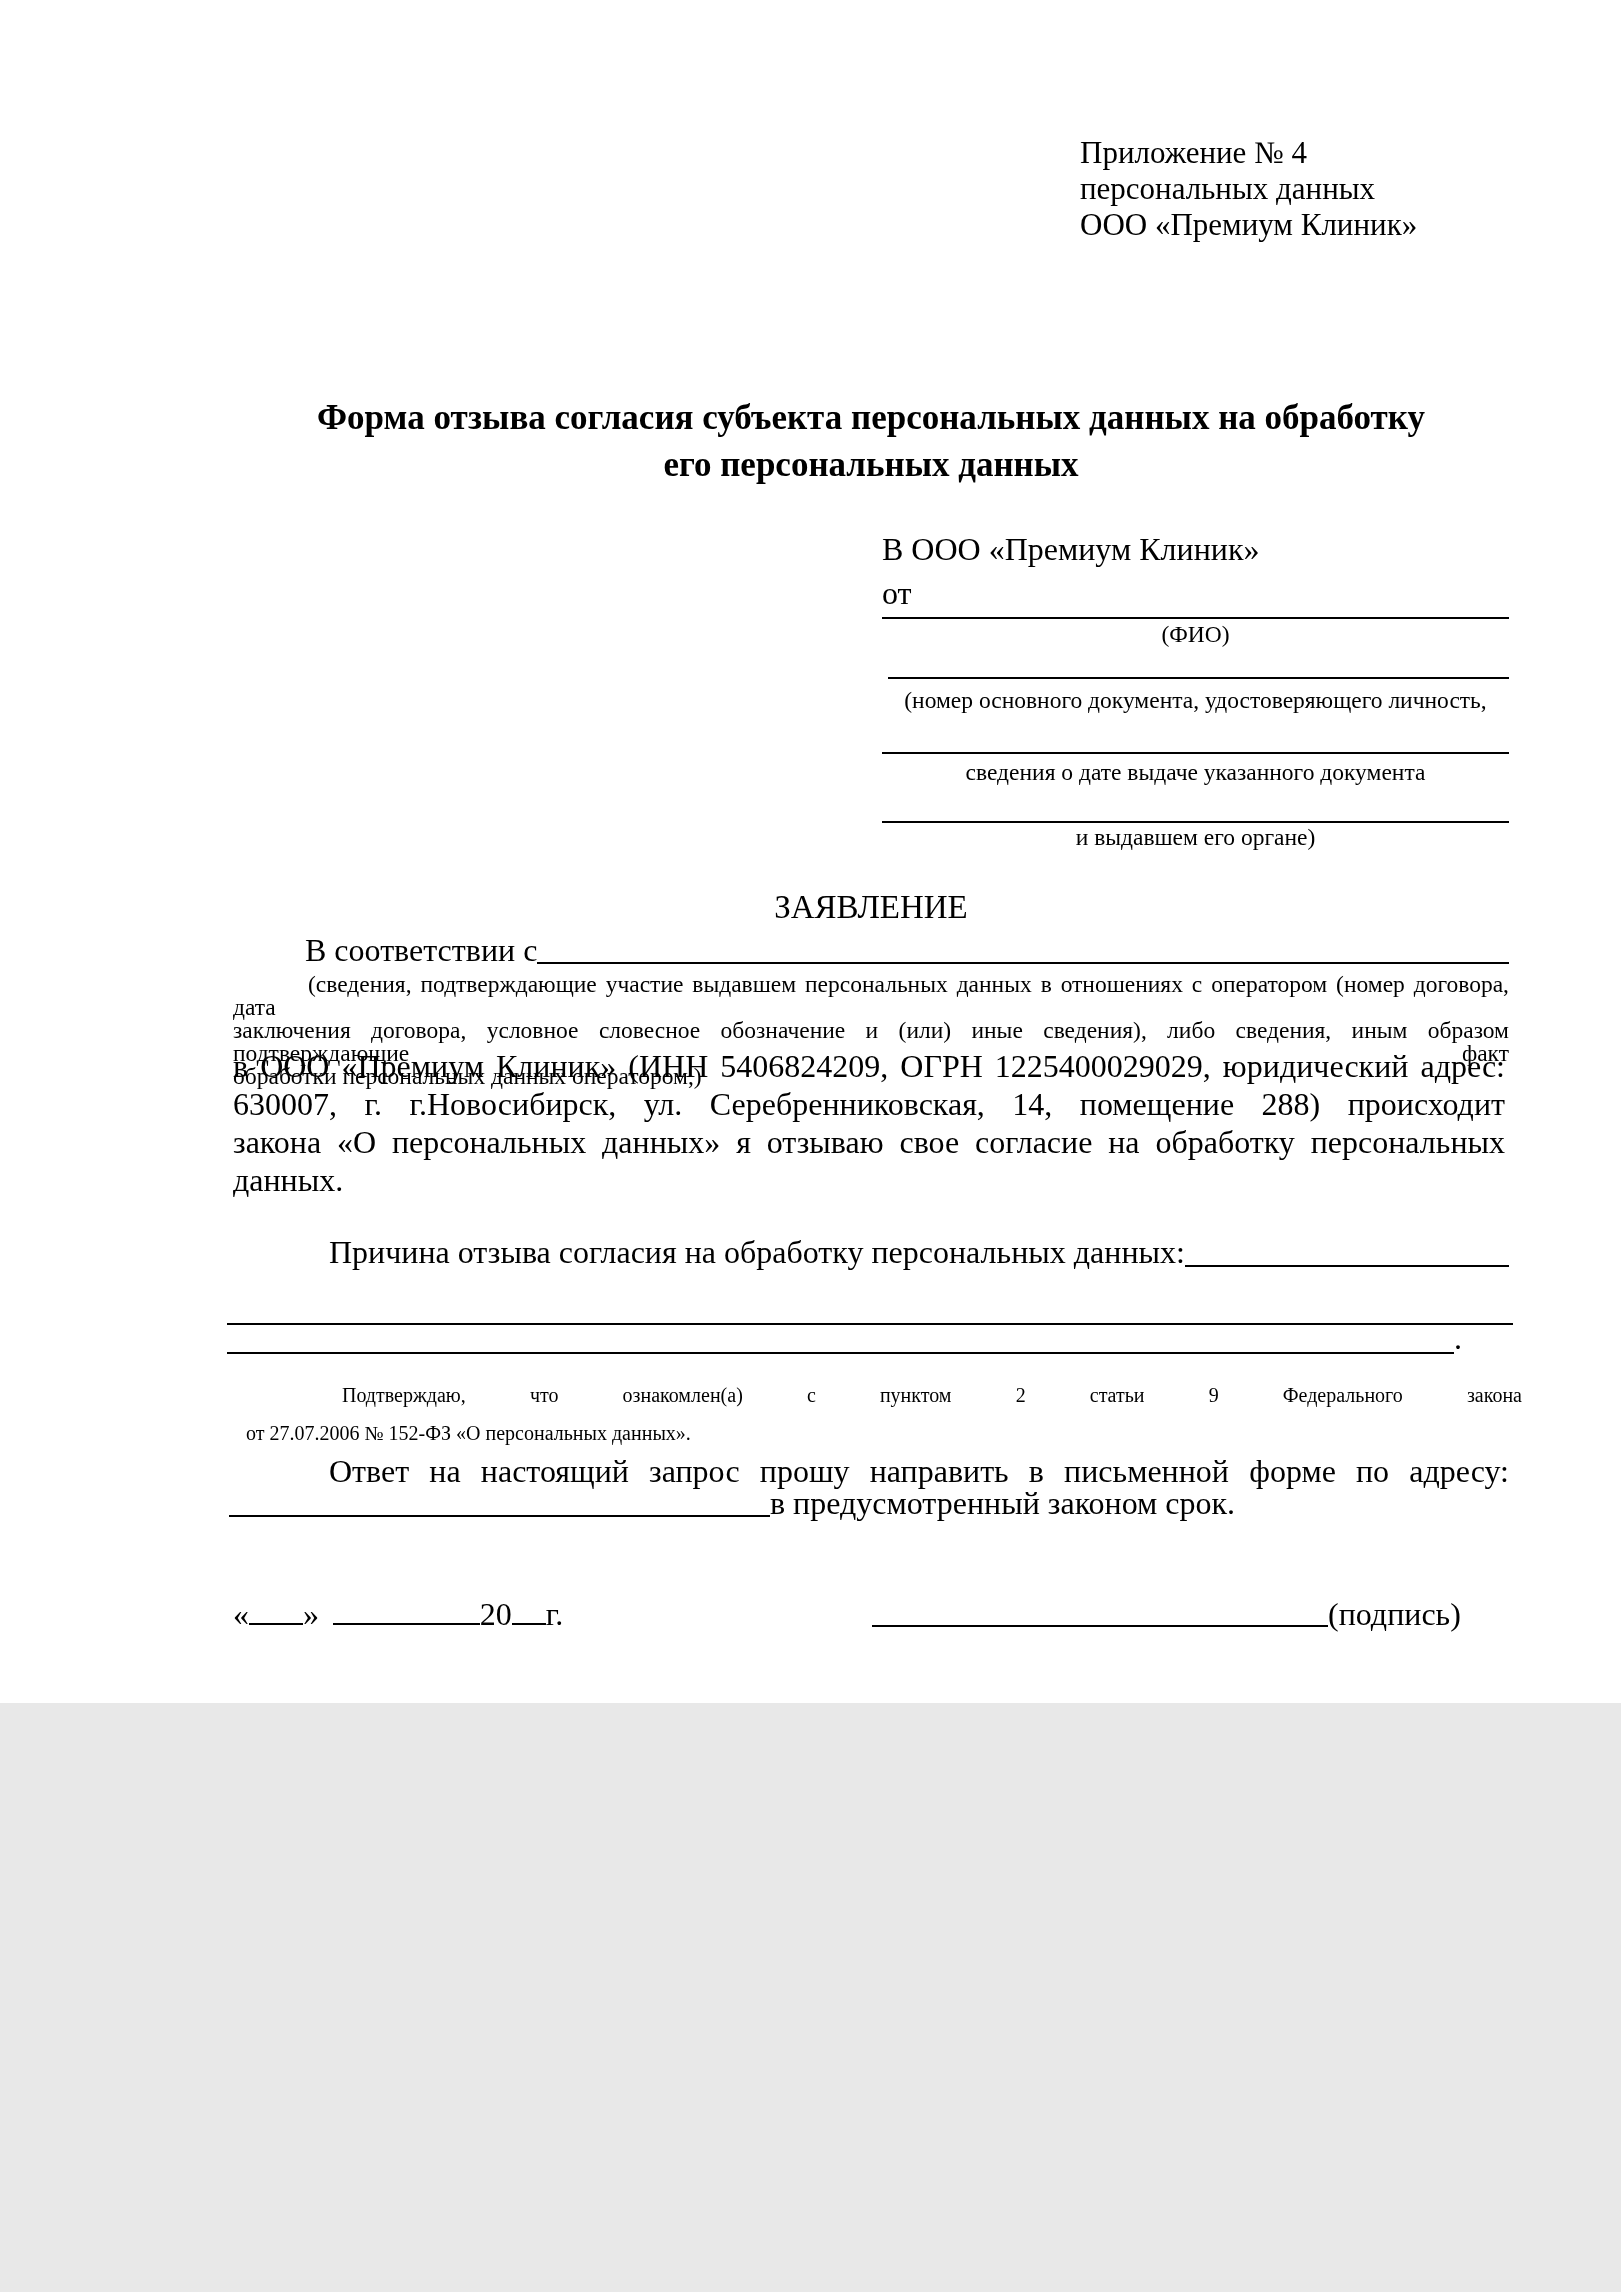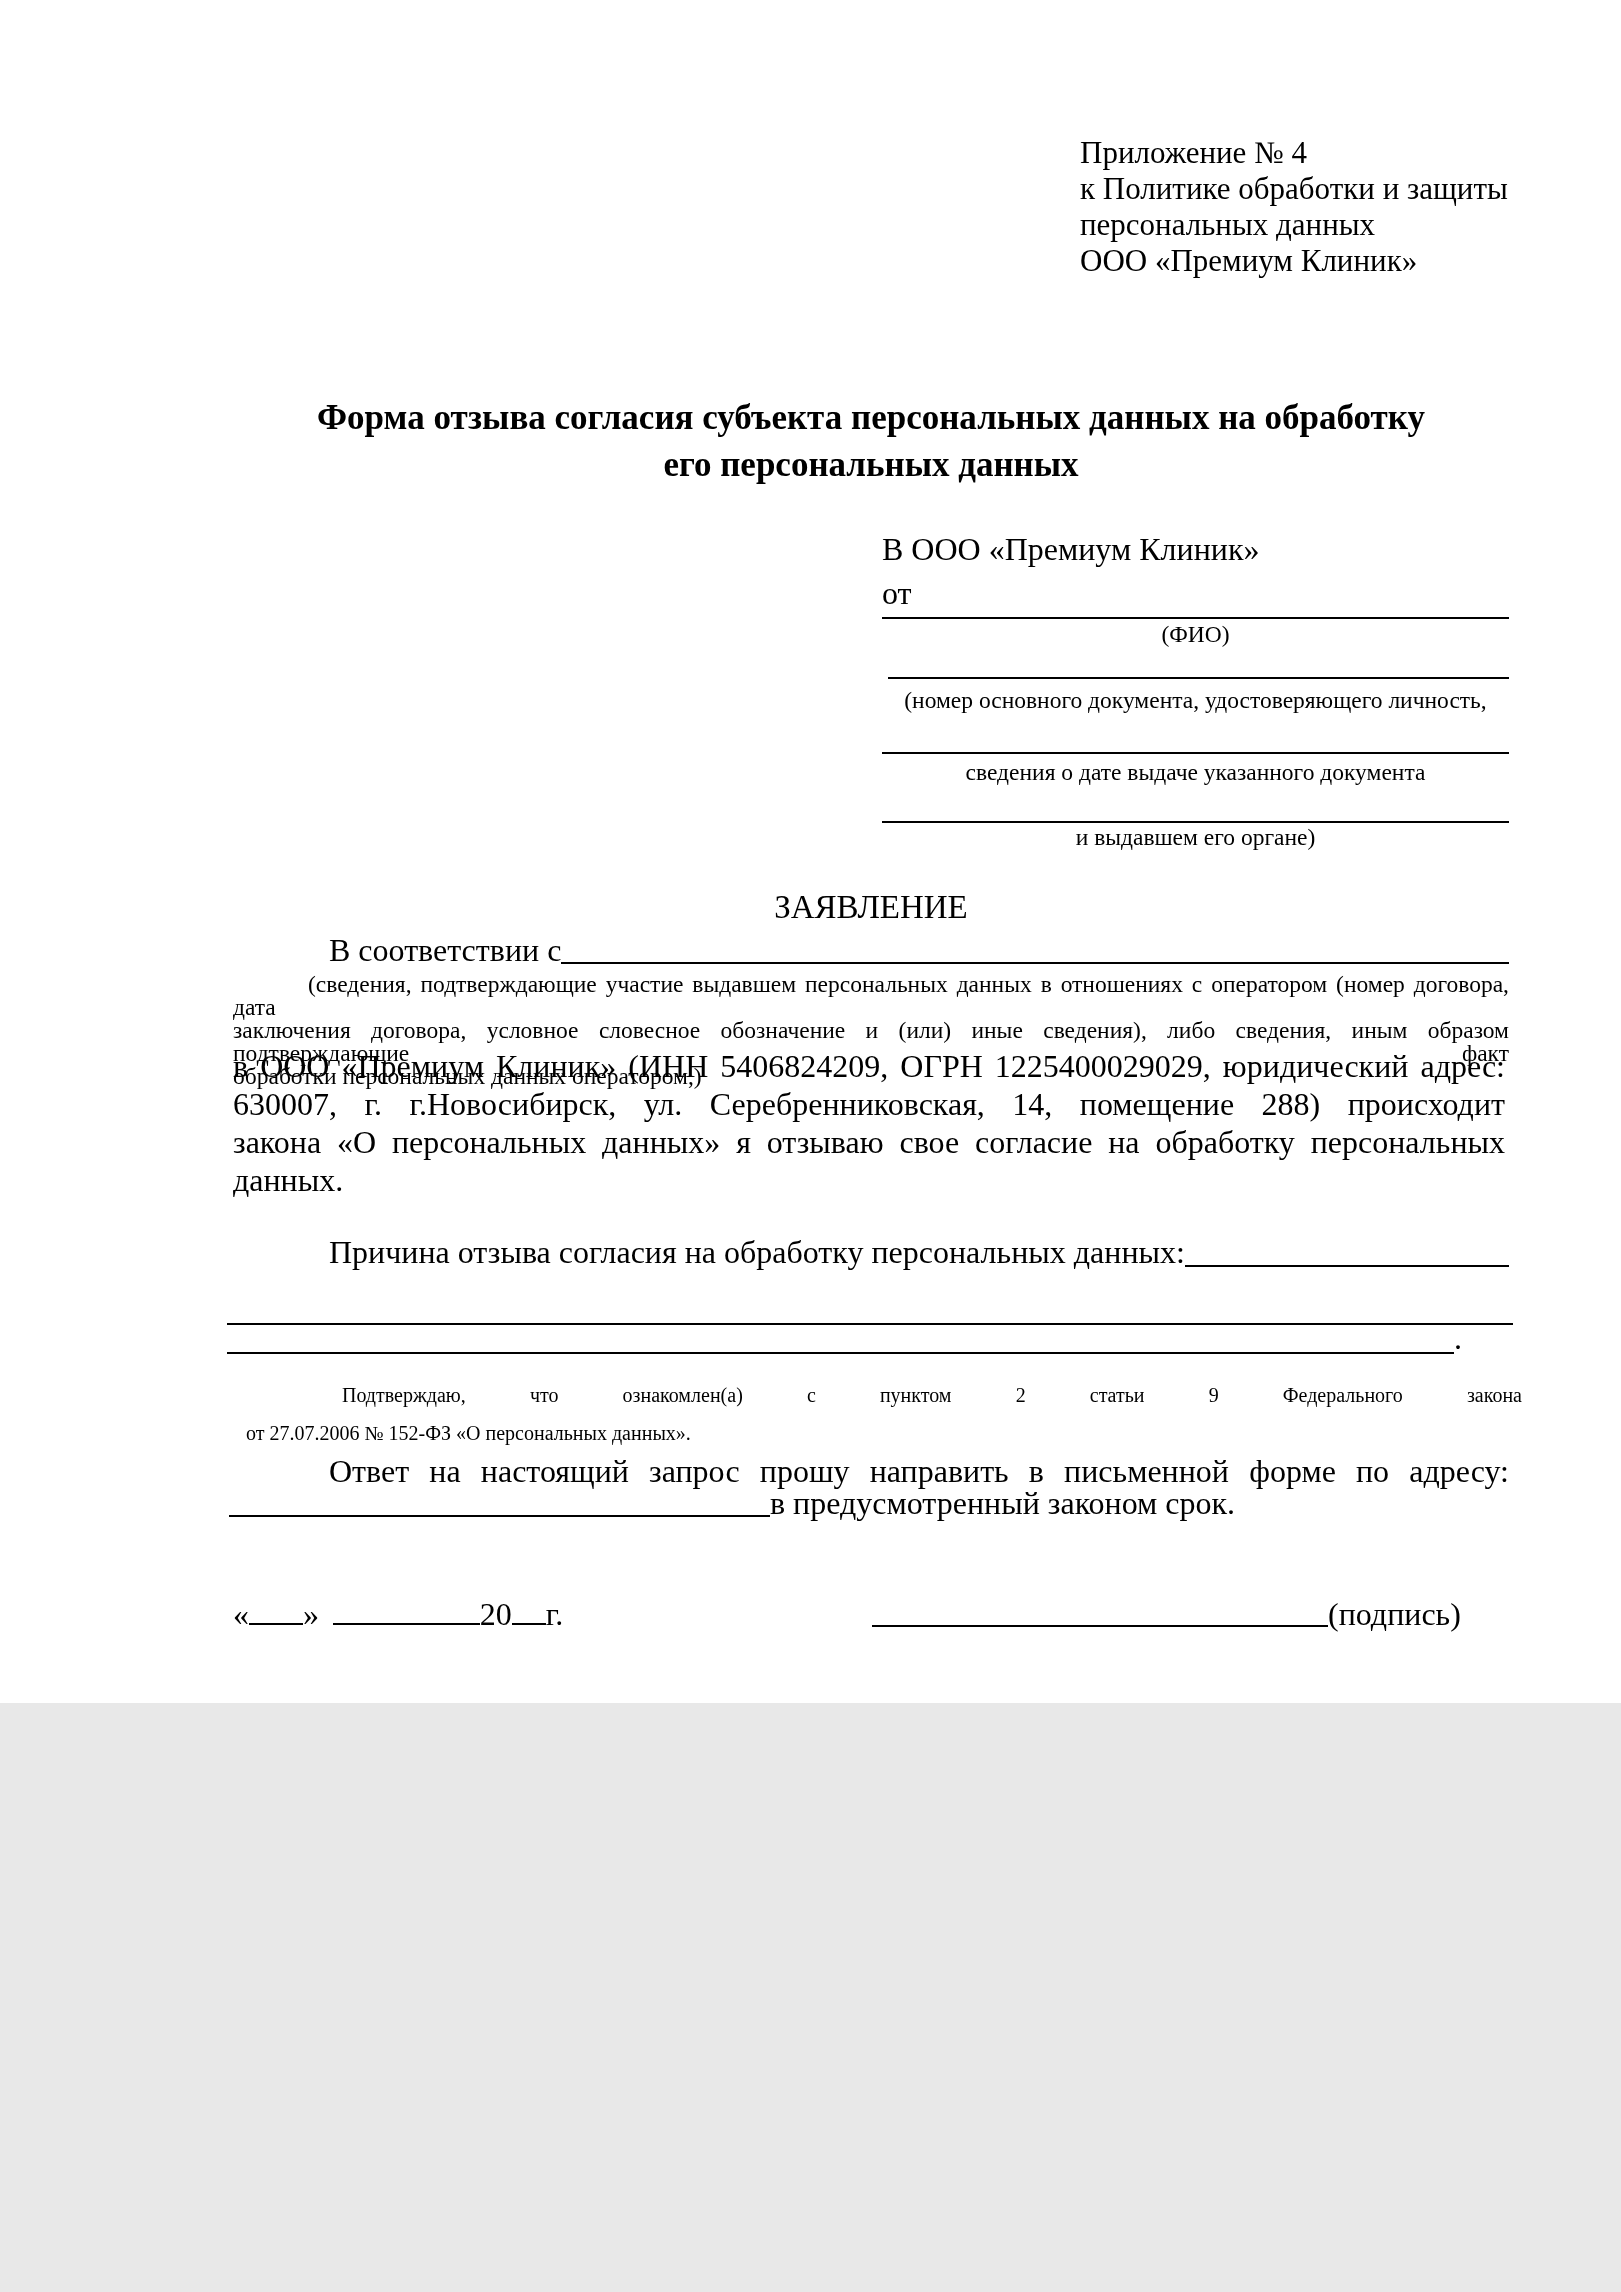--- a/index.html
+++ b/index.html
@@ -28,21 +28,21 @@
   .f-doc3{left:882px;top:790px;width:627px;height:31px;}
   .ulabel{width:627px;left:882px;text-align:center;font-size:23.5px;line-height:27.4px;}
   .l-fio {top:621px;}
   .l-doc1{top:687px;}
   .l-doc2{top:759px;}
   .l-doc3{top:824px;}
   
   .zayav{left:233px;top:888px;width:1276px;text-align:center;font-size:33px;line-height:39px;}
   .row{display:flex;align-items:stretch;}
   .acc-row{left:233px;top:931px;width:1276px;font-size:32px;line-height:39px;}
-  .acc-row .pre{margin-left:96px;white-space:nowrap;}
+  .acc-row .pre{margin-left:72px;white-space:nowrap;}
   .fill{flex:1 1 auto;border-bottom:2.9px solid #000;margin-bottom:5.9px;}
   .note{left:233px;top:973px;width:1276px;font-size:23.5px;line-height:23px;}
   .jlast{text-align:justify;text-align-last:justify;}
   .ind77{text-indent:75px;}
   .bodypar{left:233px;top:1047px;width:1272px;font-size:32px;line-height:38px;}
   .reason-row{left:233px;top:1234px;width:1276px;font-size:32px;line-height:37px;}
   .reason-row .pre{margin-left:96px;white-space:nowrap;}
   .reason-row .fill{margin-bottom:3.9px;}
   .blank1{left:227px;top:1286px;width:1286px;height:37px;border-bottom:2.9px solid #000;}
   .blank2-row{left:227px;top:1320px;width:1286px;height:37px;font-size:32px;line-height:37px;}
@@ -61,21 +61,20 @@
   .sig-field{left:872px;top:1594px;width:456px;height:31px;border-bottom:2.9px solid #000;}
   .sig-label{left:1328px;top:1596px;font-size:32px;line-height:37px;}
 </style>
 </head>
 <body>
 
 <div class="page">
 
   <div class="abs hdr">
     <div>Приложение № 4</div>
-    <div>к Политике обработки и защиты</div>
     <div>персональных данных</div>
     <div>ООО «Премиум Клиник»</div>
   </div>
 
   <div class="abs title">
     <div>Форма отзыва согласия субъекта персональных данных на обработку</div>
     <div>его персональных данных</div>
   </div>
 
   <div class="abs addr-to">В ООО «Премиум Клиник»</div>

